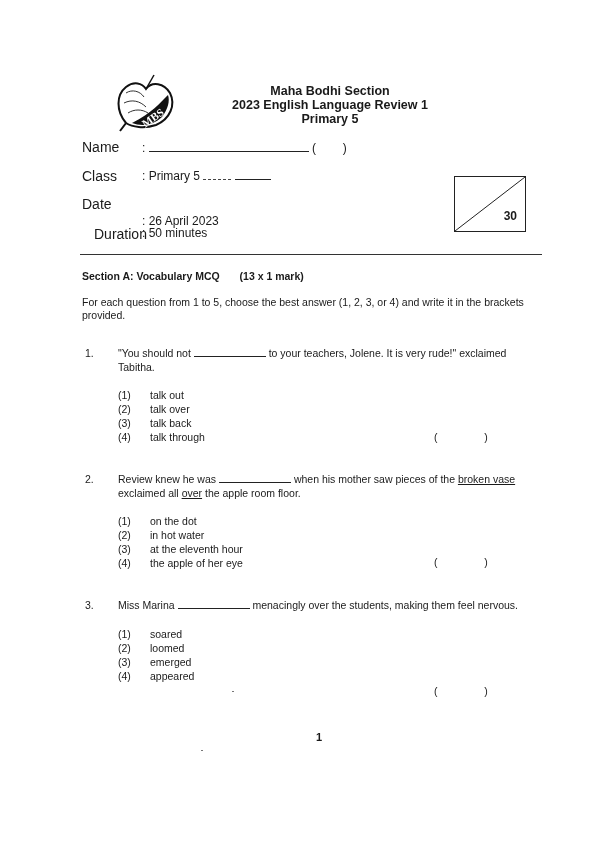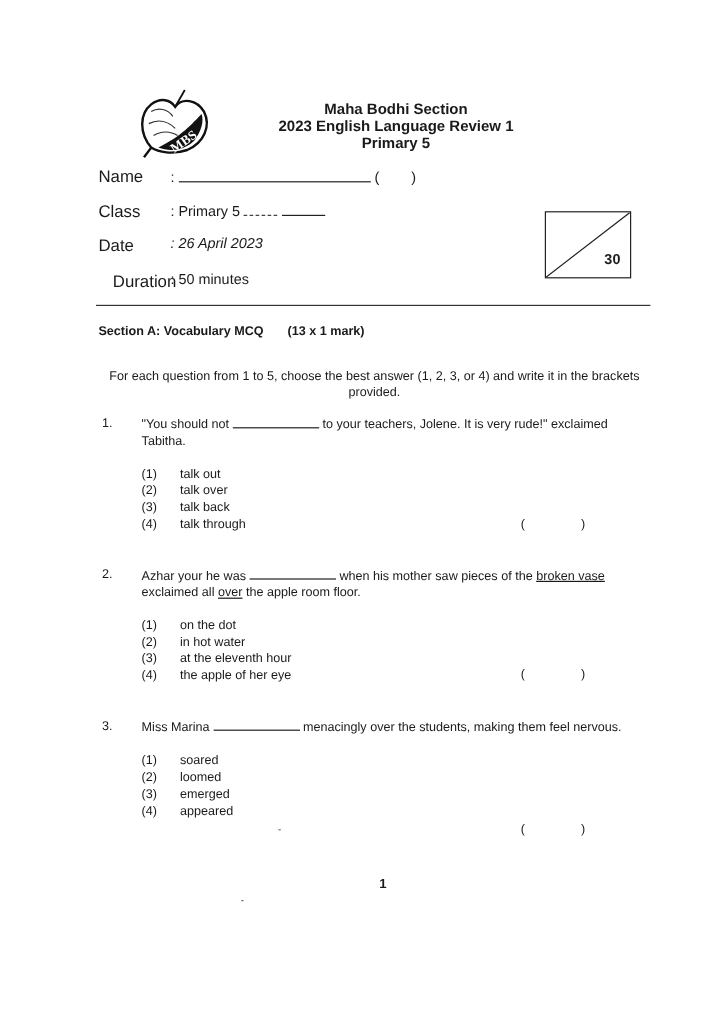--- a/index.html
+++ b/index.html
@@ -12,21 +12,21 @@
     .hdr { left: 200px; width: 260px; text-align: center; font-weight: bold; font-size: 12.5px; }
     .lbl { left: 82px; font-size: 14px; }
     .val { left: 142px; font-size: 12px; }
     .blankline { display: inline-block; border-bottom: 1px solid #222; height: 11px; vertical-align: baseline; }
     .dashline { display: inline-block; border-bottom: 1px dashed #444; height: 11px; }
     .scorebox { left: 454px; top: 176px; width: 70px; height: 54px; border: 1px solid #222; }
     .scorebox svg { position: absolute; left: 0; top: 0; }
     .score { position: absolute; right: 8px; bottom: 8px; font-weight: bold; font-size: 12px; }
     .hr { left: 80px; top: 254px; width: 462px; height: 0; border-top: 1.5px solid #333; }
     .sec { left: 82px; top: 270px; font-size: 10.5px; font-weight: bold; }
-    .instr { left: 82px; top: 308px; width: 460px; font-size: 10.5px; line-height: 13px; text-align: center; }
+    .instr { left: 82px; top: 296px; width: 460px; font-size: 10.5px; line-height: 13px; }
     .qnum { left: 85px; font-size: 10.5px; }
     .qtext { left: 118px; width: 400px; font-size: 10.5px; line-height: 14px; }
     .blank { display: inline-block; width: 72px; border-bottom: 1px solid #222; height: 10px; }
     .opts { left: 118px; font-size: 10.5px; line-height: 14px; }
     .opt { height: 14px; position: relative; }
     .optn { position: absolute; left: 0; }
     .optt { position: absolute; left: 32px; white-space: nowrap; }
     .brk { font-size: 10.5px; }
     .u { text-decoration: underline; }
     .pgnum { left: 316px; top: 731px; font-size: 11px; font-weight: bold; }
@@ -57,21 +57,21 @@
 </div>
 
 <div class="abs lbl" style="top:168px;">Class</div>
 <div class="abs val" style="top:168px;">
   <span>: Primary 5</span>
   <span class="dashline" style="width:28px;"></span>
   <span class="blankline" style="width:36px;"></span>
 </div>
 
 <div class="abs lbl" style="top:196px;">Date</div>
-<div class="abs val" style="top:196px;font-style:italic;">: 26 April 2023</div>
+<div class="abs val" style="top:214px;">: 26 April 2023</div>
 
 <div class="abs lbl" style="top:226px;margin-left:12px;">Duration</div>
 <div class="abs val" style="top:226px;">: 50 minutes</div>
 
 <div class="abs scorebox">
   <svg width="70" height="54">
     <line x1="0" y1="54" x2="70" y2="0" stroke="#222" stroke-width="1"></line>
   </svg>
   <span class="score">30</span>
 </div>
@@ -106,21 +106,21 @@
     </div>
   <div class="opt">
       <span class="optn">(4)</span>
       <span class="optt">talk through</span>
     </div>
 </div>
 <div class="abs brk" style="left:434px;top:431px;white-space:pre;">(                )</div>
 
 <div class="abs qnum" style="top:473px;">2.</div>
 <div class="abs qtext" style="top:472px;width:410px;">
-  <span>Azhar your he was</span>
+  <span>Review knew he was</span>
   <span class="blank"></span>
   <span>when his mother saw pieces of the</span>
   <span class="u">broken vase</span><br>
   <span>exclaimed all</span>
   <span class="u">over</span>
   <span>the apple room floor.</span>
 </div>
 <div class="abs opts" style="top:514px;">
   <div class="opt">
       <span class="optn">(1)</span>

